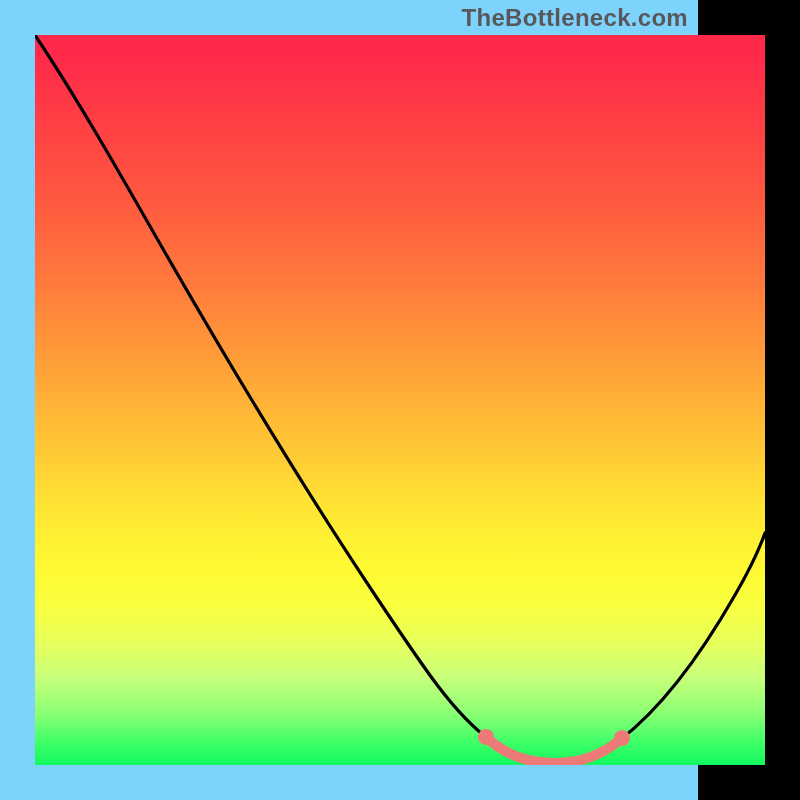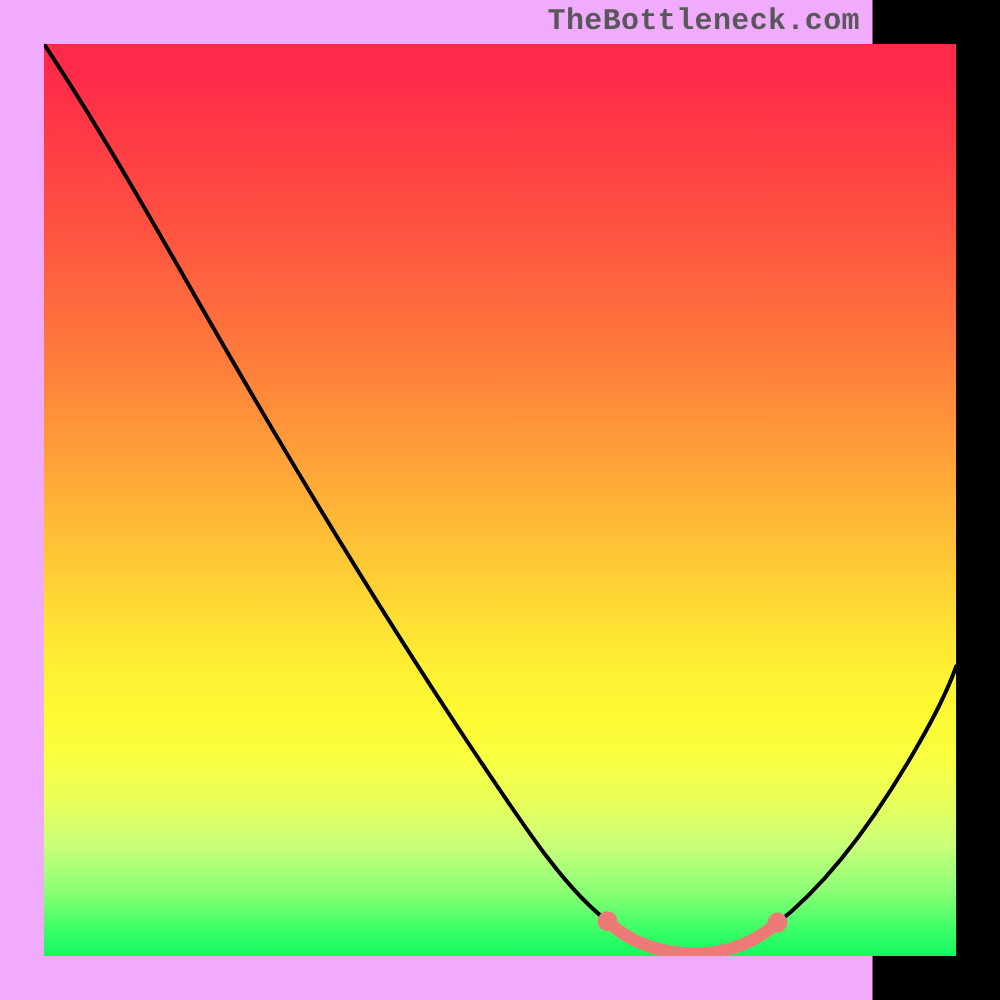--- a/index.html
+++ b/index.html
@@ -8,22 +8,21 @@
     width: 800px;
     height: 800px;
     background: #000;
     overflow: hidden;
     font-family: Arial, Helvetica, sans-serif;
   }
   .frame {
     position: relative;
     width: 698px;
     height: 800px;
-    background: #f0abfc;
-    font-family: Liberation Mono, monospace;
+    background: #7dd3fc;
   }
   .watermark {
     position: absolute;
     top: 4px;
     right: 10px;
     color: #58585a;
     font-size: 24px;
     font-weight: 600;
     letter-spacing: 0.3px;
     z-index: 5;

